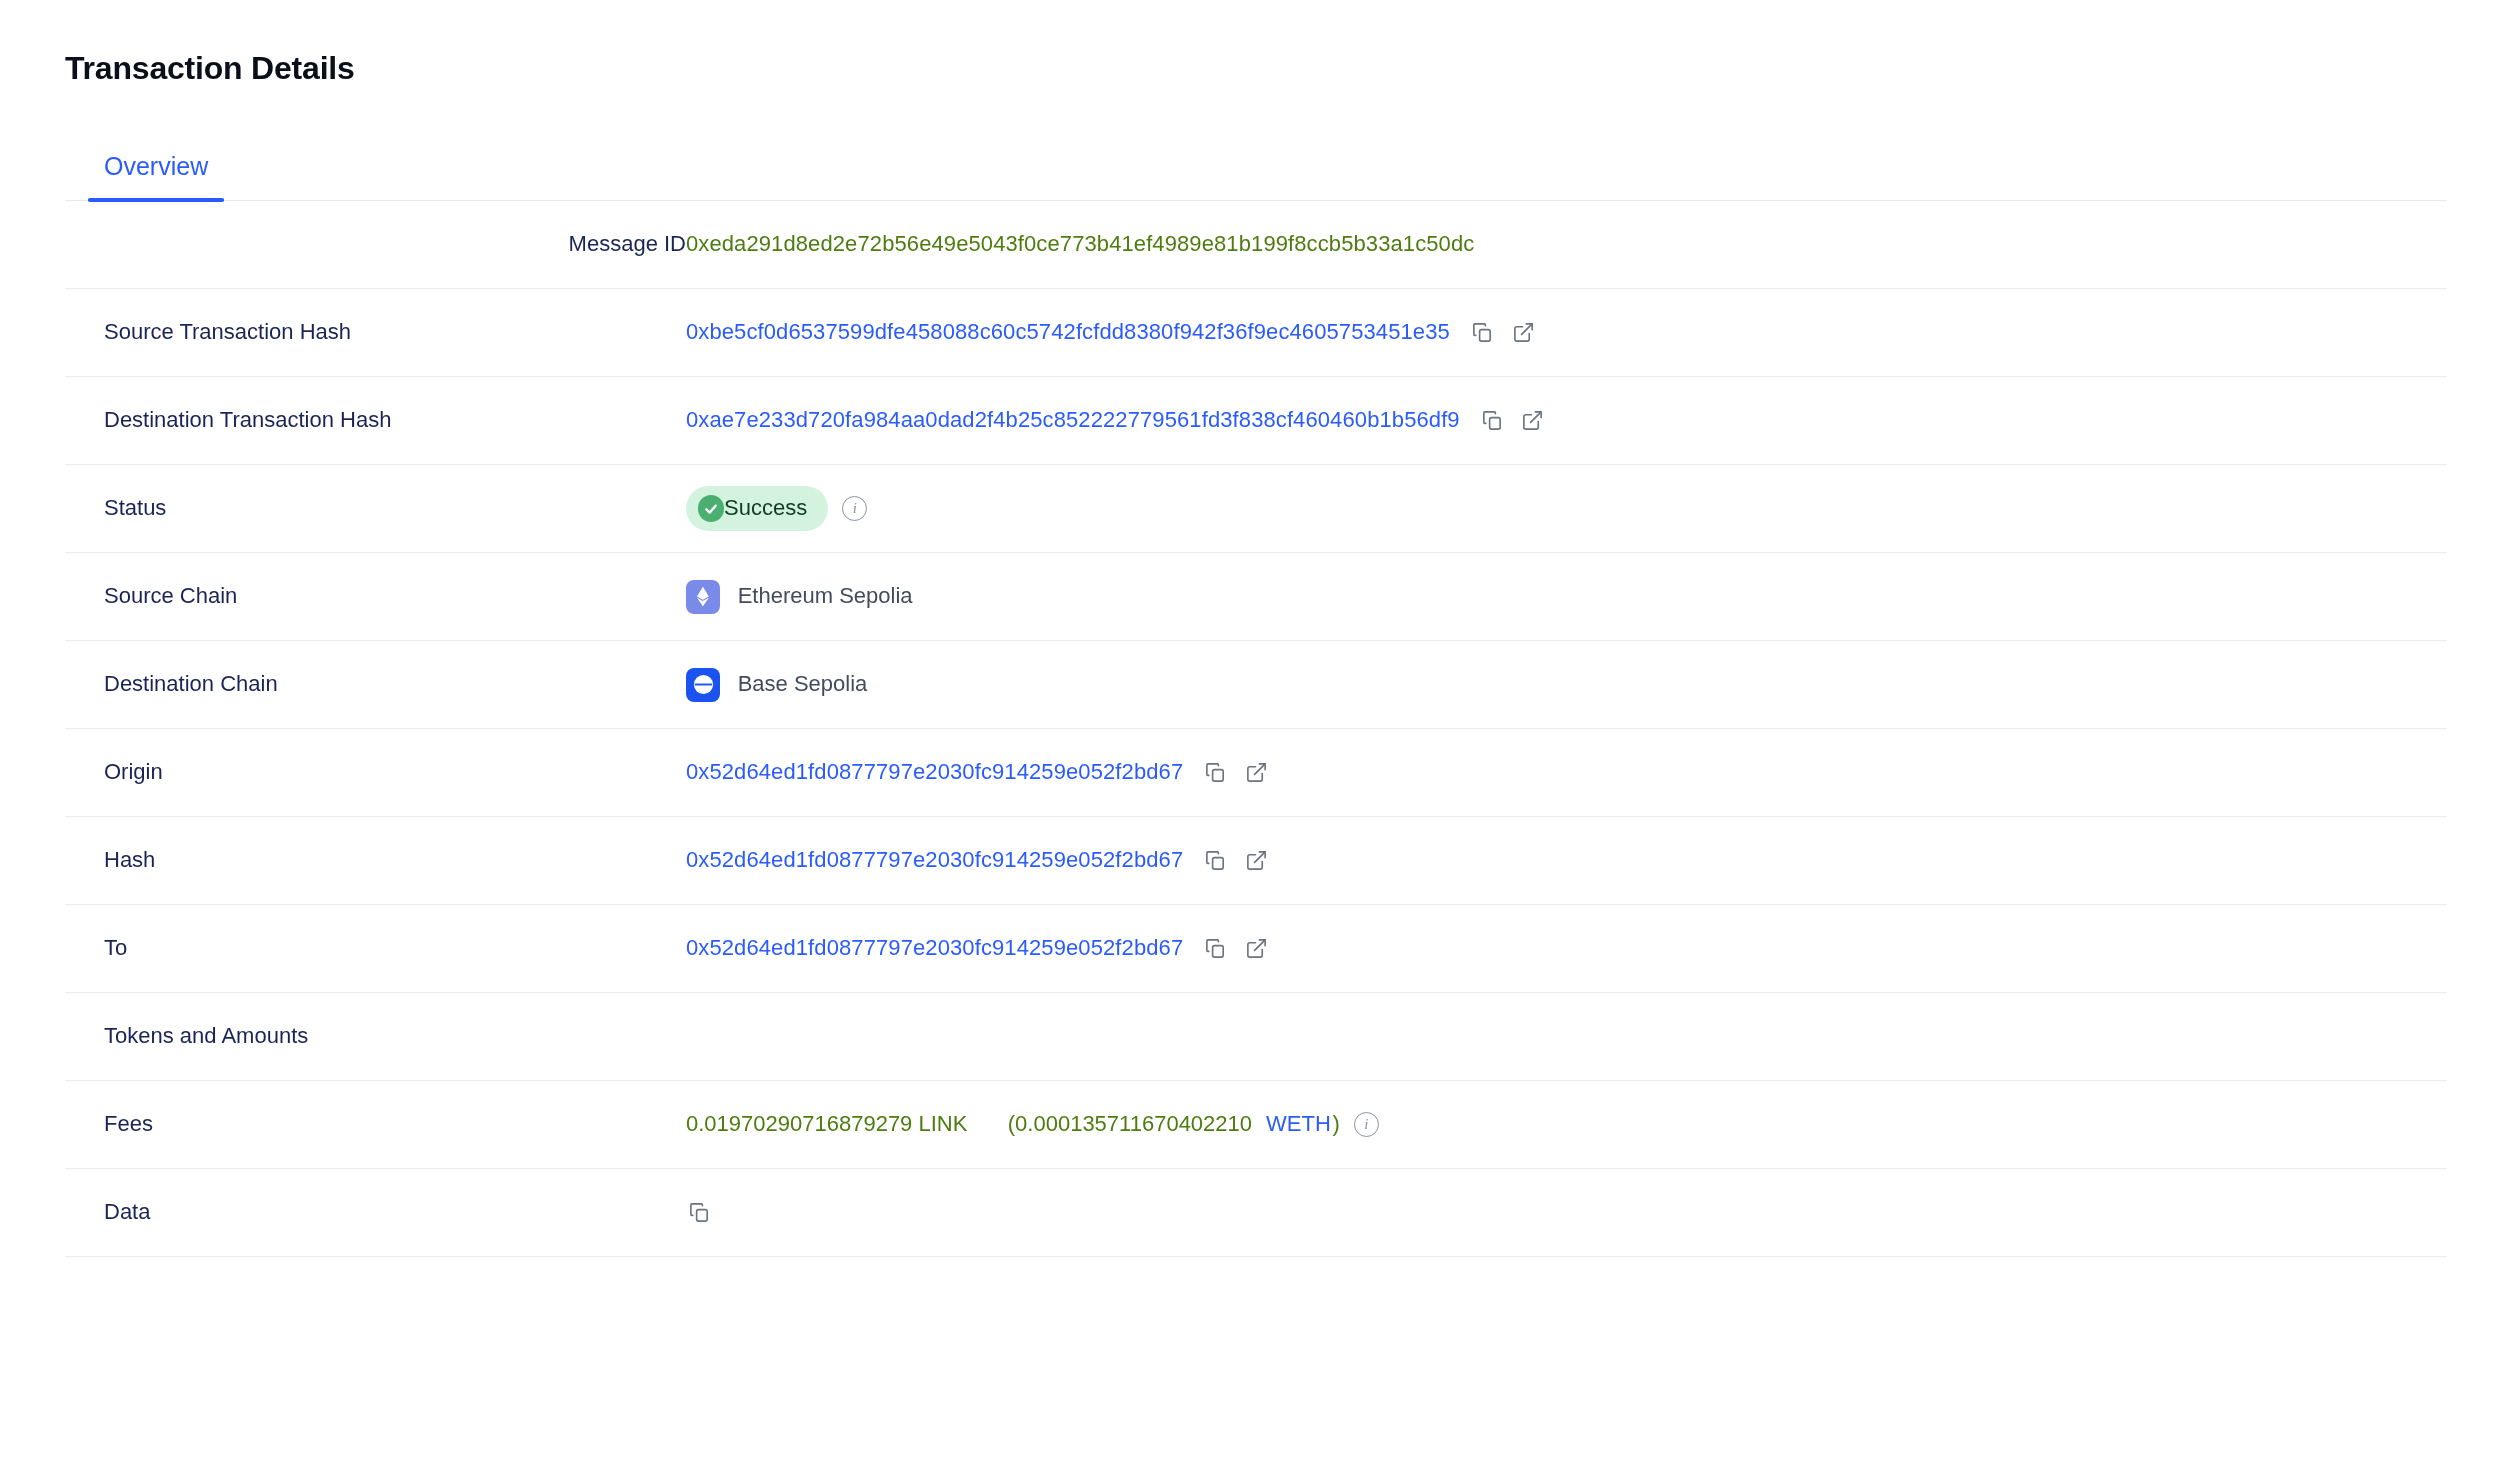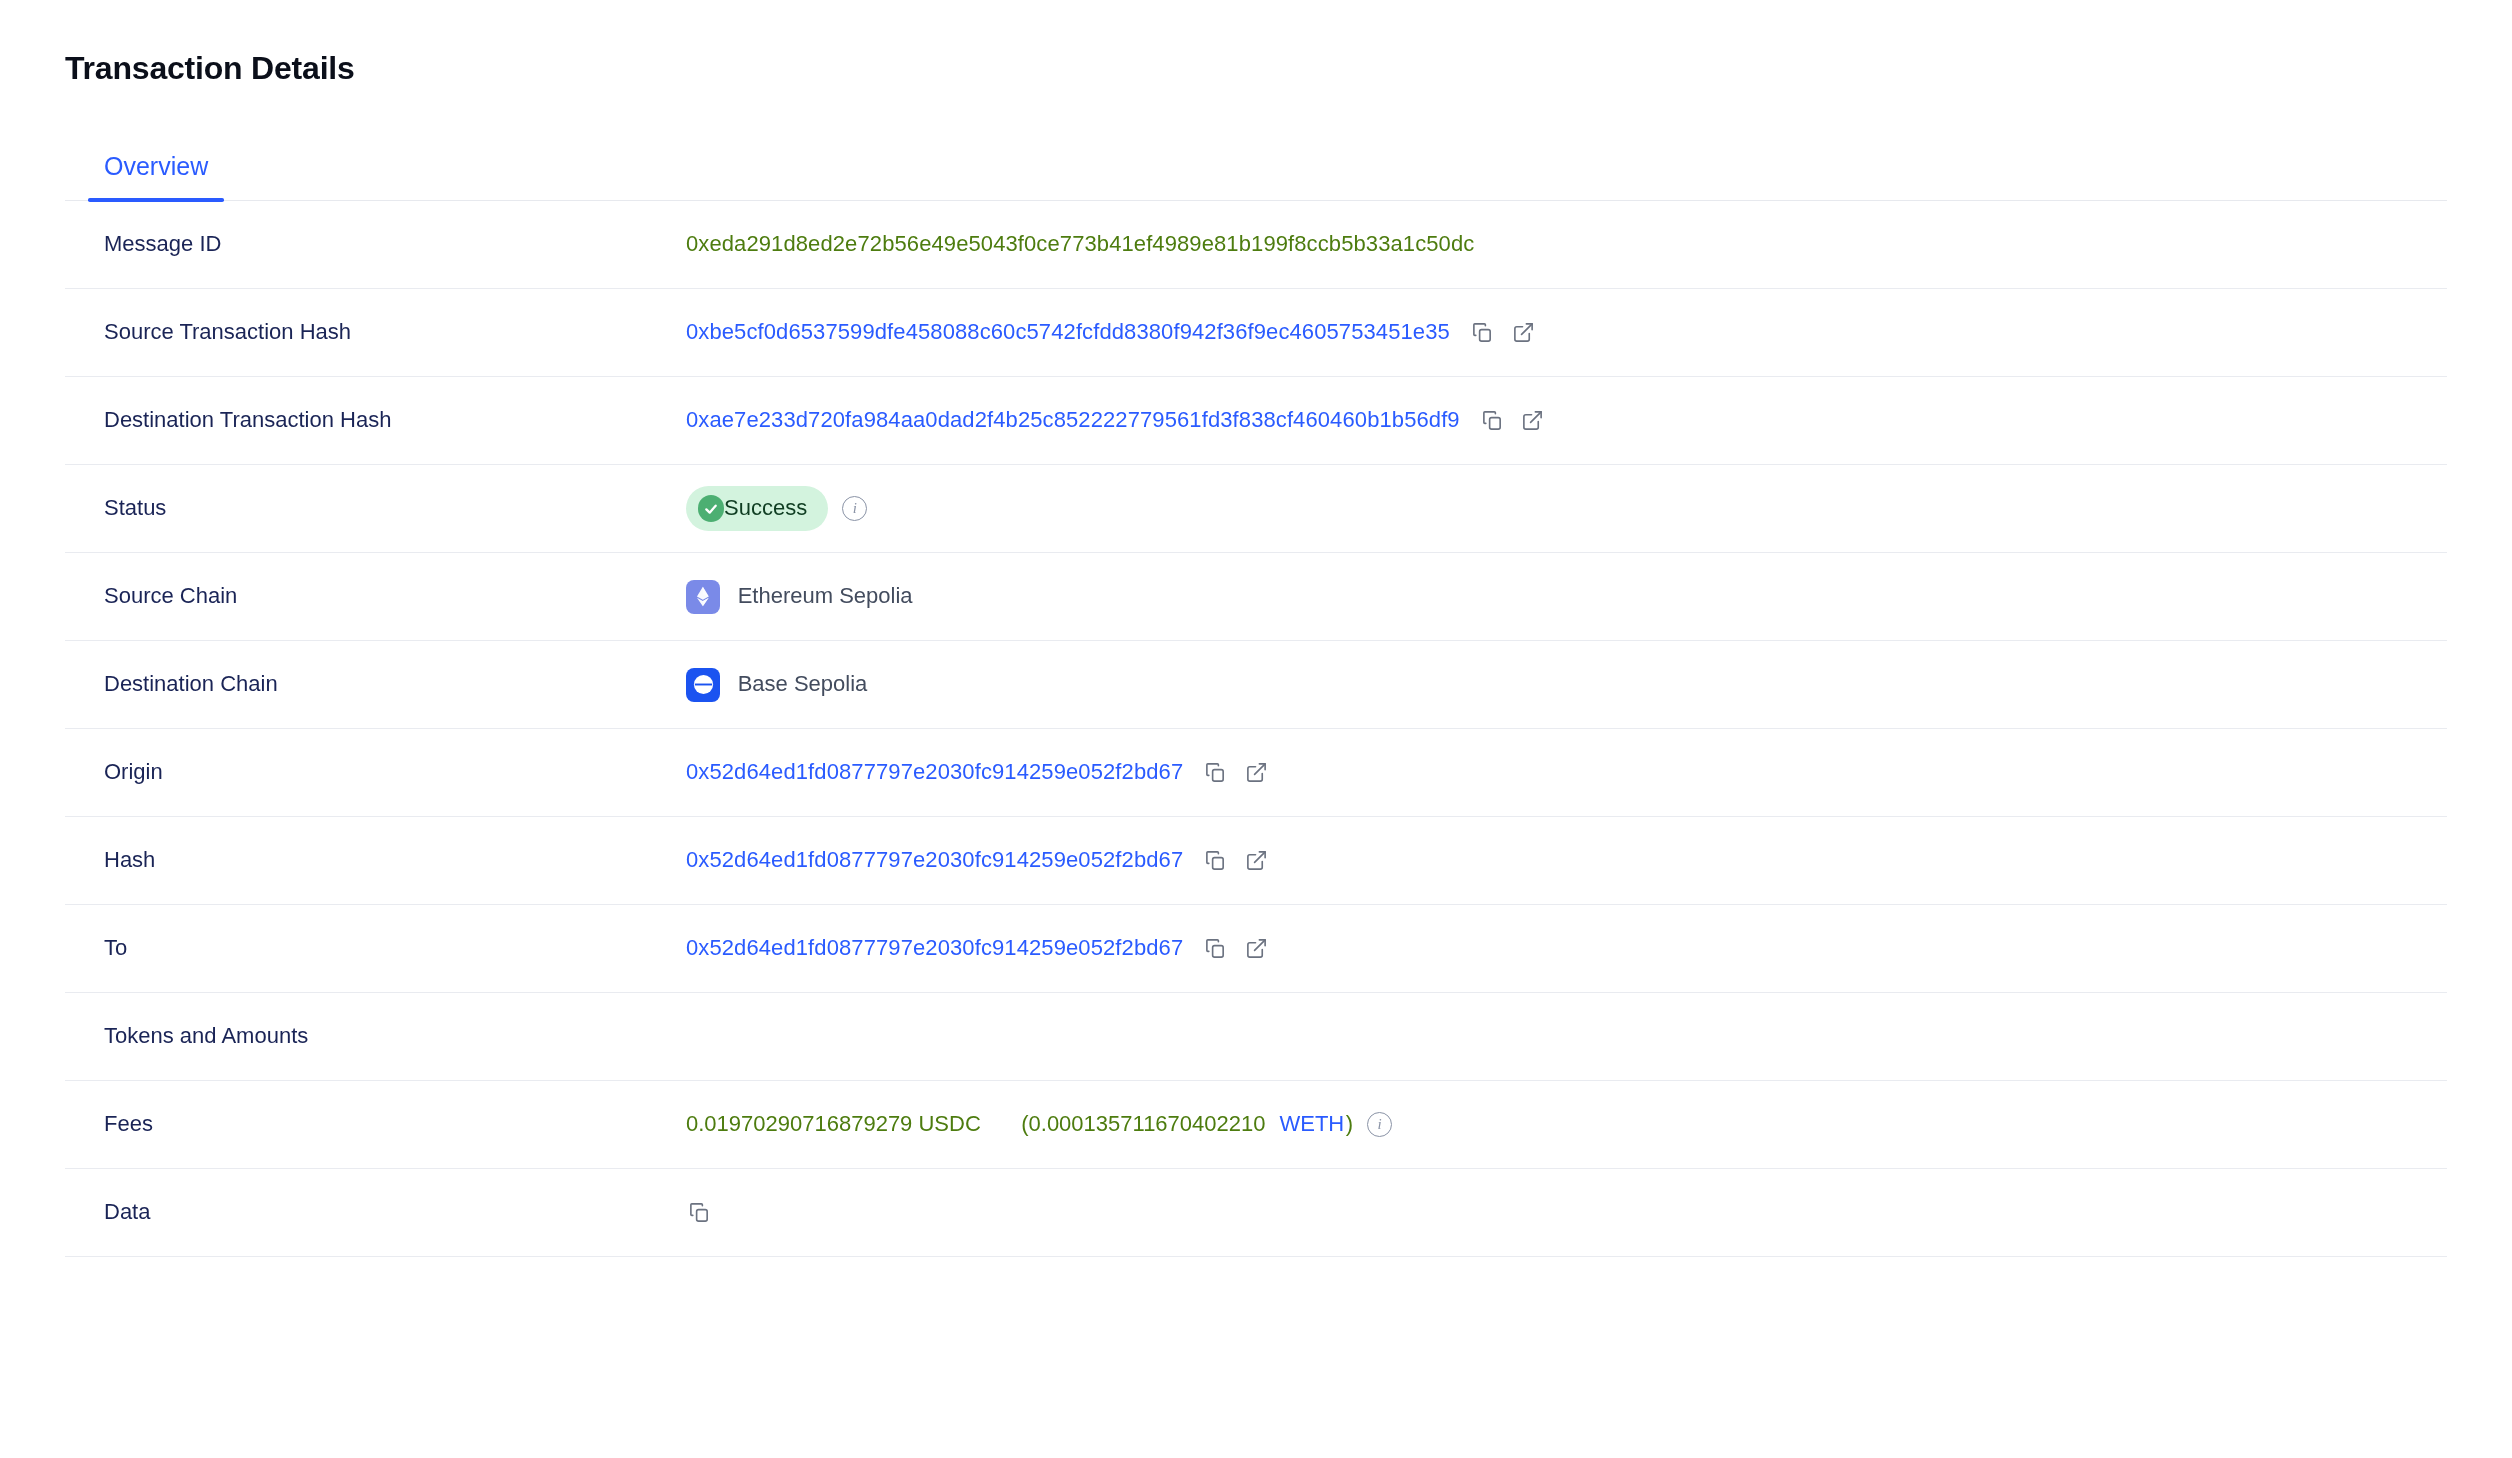--- a/index.html
+++ b/index.html
@@ -65,21 +65,21 @@
 
   .table {
     padding: 0 48px;
   }
   .row {
     display: flex;
     align-items: center;
     min-height: 88px;
     border-bottom: 0.9px solid #e9ebf0;
   }
-  .row:first-child { border-top: none; }
+  .row:first-child { border-top: none; text-align: right; }
   .cell-label {
     width: 621px;
     flex: 0 0 621px;
     padding-left: 39px;
     font-size: 22px;
     color: #1a2456;
     font-weight: 400;
     line-height: 1.3;
   }
   .cell-value {
@@ -339,21 +339,21 @@
       </div>
     </div>
 
     <div class="row">
       <div class="cell-label">Tokens and Amounts</div>
     </div>
 
     <div class="row">
       <div class="cell-label">Fees</div>
       <div class="cell-value">
-        <span class="val-muted">0.01970290716879279 USDC</span>
+        <span class="val-muted">0.01970290716879279 LINK</span>
         <span class="fees-gap"></span>
         <span class="val-muted">(0.000135711670402210</span>
         <span class="val-link">WETH</span>
         <span class="val-muted" style="margin-left:-12.4px">)</span>
         <span class="info-icon">i</span>
       </div>
     </div>
 
     <div class="row">
       <div class="cell-label">Data</div>

